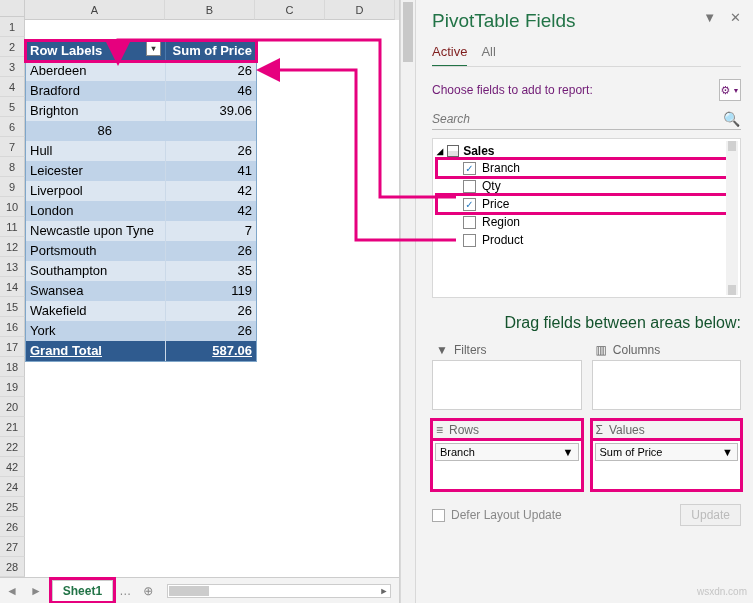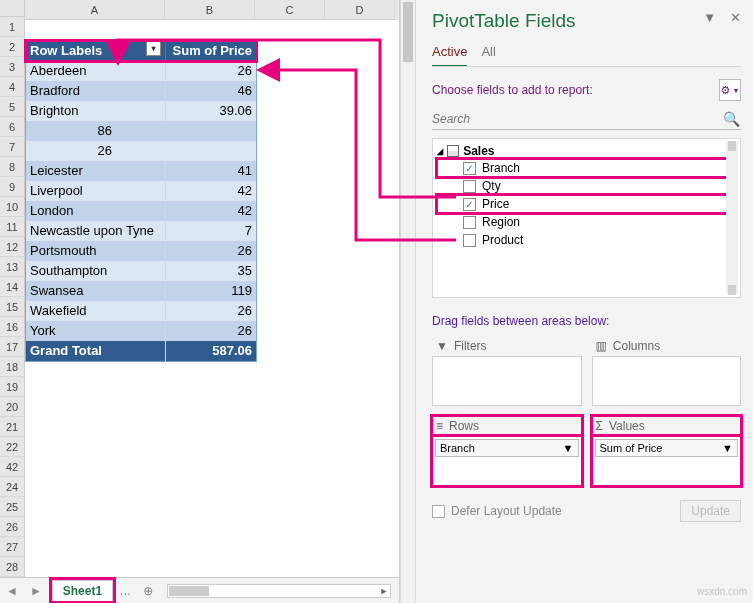--- a/index.html
+++ b/index.html
@@ -17,21 +17,21 @@
 .ch.A { width:140px; } .ch.B { width:90px; } .ch.C { width:70px; } .ch.D { width:70px; }
 
 .pivot-table { position:absolute; top:40px; left:0; border:1px solid #7fa6c9; }
 .pt-row { display:flex; height:20px; }
 .pt-row .c1 { width:140px; padding:0 4px; line-height:20px; border-right:1px solid #cbd9e8; white-space:nowrap; overflow:hidden; }
 .pt-row .c2 { width:90px; padding:0 4px; text-align:right; line-height:20px; }
 .pt-header { background:#2f5b8f; color:#fff; font-weight:bold; }
 .pt-header .c1 { display:flex; justify-content:space-between; align-items:flex-start; border-right:1px solid #4a79ad; }
 .pt-header .drop { width:15px; height:15px; background:#fff; border:1px solid #888; display:flex; align-items:center; justify-content:center; font-size:8px; color:#333; }
 .pt-data:nth-child(odd) { background:#dce6f1; } .pt-data:nth-child(even) { background:#c0d3e8; }
-.pt-total { background:#2f5b8f; color:#fff; font-weight:bold; }
+.pt-total { background:#2f5b8f; color:#fff; font-weight:bold;text-decoration:underline; }
 .hl-sel { outline:3px solid #e6007e; outline-offset:-1px; position:relative; z-index:2;}
 
 
 .tabbar { height:26px; border-top:1px solid #ccc; display:flex; align-items:center; background:#f3f3f3; font-size:12px; position:relative; }
 .tabbar .nav { padding:0 6px; color:#888; }
 .tab { padding:3px 10px; background:#fff; border:1px solid #ccc; border-bottom:none; margin-left:4px; color:#217346; font-weight:bold; }
 .tab.active { outline:3px solid #e6007e; }
 .dots, .plus { padding:0 6px; color:#888; }
 .hscroll { flex:1; margin:0 8px; height:14px; border:1px solid #ccc; background:#fff; position:relative; }
 .hscroll .thumb { position:absolute; left:1px; top:1px; width:40px; height:10px; background:#ccc; }
@@ -61,21 +61,21 @@
 .fieldlist .sales-row { display:flex; align-items:center; gap:4px; font-weight:bold; font-size:12px; padding:1px 0;}
 .tri { font-size:8px; }
 .tblicon { width:12px;height:12px;border:1px solid #666;background:linear-gradient(#fff 50%,#e3e3e3 50%);} 
 .field-item { display:flex; align-items:center; gap:6px; font-size:12px; padding:2px 0 2px 26px; }
 .cb { width:13px; height:13px; border:1px solid #888; background:#fff; display:flex; align-items:center; justify-content:center; font-size:10px; color:#2b7cc0;}
 .field-item.hl { outline:3px solid #e6007e; outline-offset:-1px; background:#fff;}
 .fieldlist .inner-scroll { position:absolute; right:2px; top:2px; bottom:2px; width:12px; background:#f1f1f1; }
 .fieldlist .inner-scroll::before, .fieldlist .inner-scroll::after { content:""; position:absolute; left:2px; right:2px; height:10px; background:#d0d0d0;}
 .fieldlist .inner-scroll::before{top:0} .fieldlist .inner-scroll::after{bottom:0}
 
-.drag-label { font-size:12px; color:#4c1d95; margin:16px 0 8px; }
+.drag-label { font-size:16px; color:#14532d; margin:16px 0 8px;text-align:right; }
 .areas { display:grid; grid-template-columns:1fr 1fr; grid-template-rows:70px 70px; gap:10px; }
 .area { display:flex; flex-direction:column; }
 .area-h { display:flex; align-items:center; gap:6px; font-size:12px; color:#666; padding:3px 4px;}
 .area-body { flex:1; background:#fff; border:1px solid #d0d0d0; }
 .area.hl .area-h, .area.hl .area-body { outline:3px solid #e6007e; outline-offset:-1px; }
 .area.hl { outline:3px solid #e6007e; outline-offset:-1px; padding:0;}
 .pill { margin:2px; border:1px solid #bbb; background:#f8f8f8; font-size:11px; padding:2px 4px; display:flex; justify-content:space-between; align-items:center;}
 
 .footer { display:flex; justify-content:space-between; align-items:center; margin-top:14px; font-size:12px; color:#888; }
 .footer .cb2 { width:13px;height:13px;border:1px solid #aaa; background:#fff; margin-right:6px; display:inline-block; vertical-align:middle;}
@@ -147,20 +147,21 @@
               <div class="c2">46</div>
             </div>
             <div class="pt-row pt-data">
               <div class="c1">Brighton</div>
               <div class="c2">39.06</div>
             </div>
             <div class="pt-row pt-data">
               <div class="c2">86</div>
             </div>
             <div class="pt-row pt-data">
+              <div class="c1">Hull</div>
               <div class="c2">26</div>
             </div>
             <div class="pt-row pt-data">
               <div class="c1">Leicester</div>
               <div class="c2">41</div>
             </div>
             <div class="pt-row pt-data">
               <div class="c1">Liverpool</div>
               <div class="c2">42</div>
             </div>

